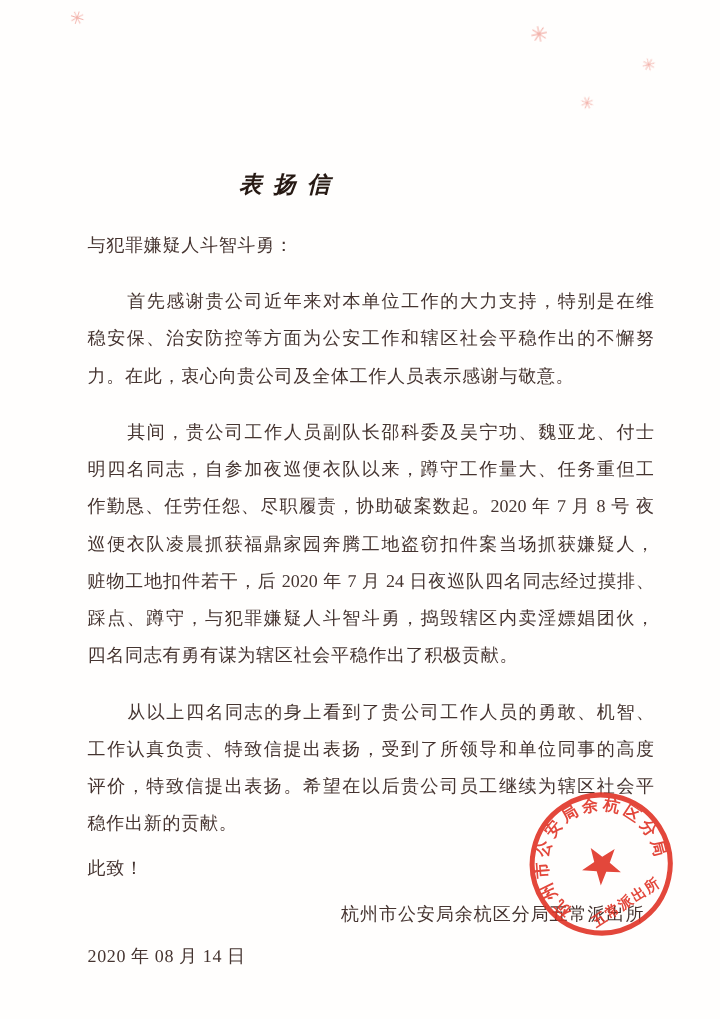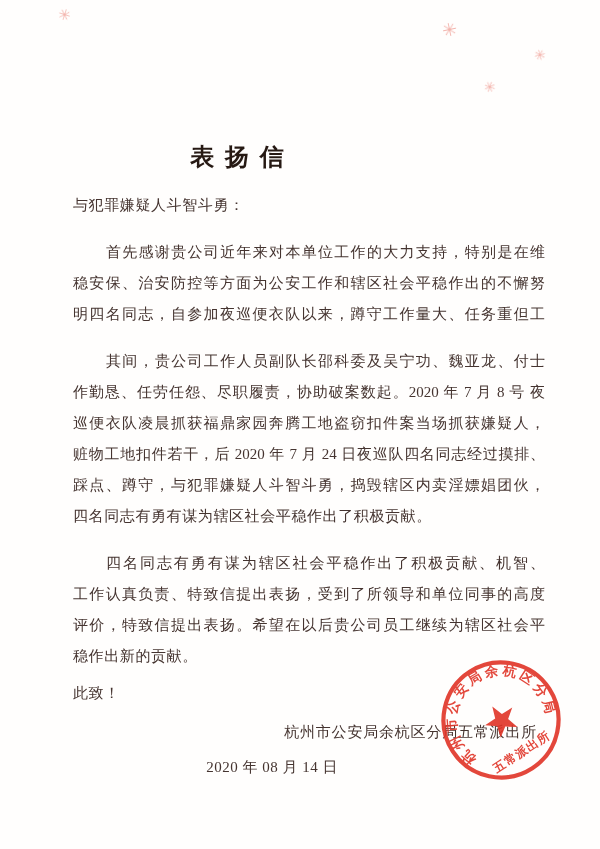--- a/index.html
+++ b/index.html
@@ -15,41 +15,42 @@
     background:var(--paper,#fffefd);
     overflow:hidden;
   }
   .title{
     position:absolute;
     top:141px;left:0;width:476px;
     margin:0;
     text-align:center;
     font-family:"Liberation Sans","DejaVu Sans",sans-serif;
     font-weight:700;
-    font-size:24px;
+    font-size:19px;
     letter-spacing:2px;
     color:var(--title-ink,#261913);
+    font-style:italic;
   }
   .body{
     position:absolute;
     top:190px;left:73px;width:472px;
     color:var(--ink,#453430);
     font-size:15px;
   }
   .ln{
     height:31px;
     line-height:31px;
     white-space:pre-wrap;
   }
   .ln.plain{letter-spacing:0.6px;}
   .ln.indent{text-indent:2.2em;margin-top:16px;}
   .ln.justify{text-align:justify;text-align-last:justify;}
   .ln.gap{margin-top:6px;}
   .ln.sign{text-align:right;padding-right:8px;letter-spacing:0.8px;height:35px;line-height:35px;}
-  .ln.date{text-align:center;padding-right:74px;letter-spacing:0.5px;height:35px;line-height:35px;}
+  .ln.date{text-align:left;padding-right:74px;letter-spacing:0.5px;height:35px;line-height:35px;}
   .seal{
     position:absolute;
     left:438px;top:658px;
     width:126px;height:124px;
     color:var(--seal,#e03427);
     opacity:0.9;
   }
   .seal svg{display:block;width:100%;height:100%;}
   .seal text{
     font-family:"Liberation Serif","DejaVu Serif",serif;
@@ -77,28 +78,29 @@
   <span class="smudge s2">✳</span>
   <span class="smudge s3">✳</span>
   <span class="smudge s4">✳</span>
 
   <h1 class="title">表 扬 信</h1>
 
   <div id="letter-body" class="body">
       <div class="ln plain">与犯罪嫌疑人斗智斗勇：</div>
       <div class="ln indent justify">首先感谢贵公司近年来对本单位工作的大力支持，特别是在维</div>
       <div class="ln justify">稳安保、治安防控等方面为公安工作和辖区社会平稳作出的不懈努</div>
+      <div class="ln plain">力。在此，衷心向贵公司及全体工作人员表示感谢与敬意。</div>
+      <div class="ln indent justify">其间，贵公司工作人员副队长邵科委及吴宁功、魏亚龙、付士</div>
       <div class="ln justify">明四名同志，自参加夜巡便衣队以来，蹲守工作量大、任务重但工</div>
-      <div class="ln indent justify">其间，贵公司工作人员副队长邵科委及吴宁功、魏亚龙、付士</div>
       <div class="ln justify">作勤恳、任劳任怨、尽职履责，协助破案数起。2020 年 7 月 8 号 夜</div>
       <div class="ln justify">巡便衣队凌晨抓获福鼎家园奔腾工地盗窃扣件案当场抓获嫌疑人，</div>
       <div class="ln justify">赃物工地扣件若干，后 2020 年 7 月 24 日夜巡队四名同志经过摸排、</div>
       <div class="ln justify">踩点、蹲守，与犯罪嫌疑人斗智斗勇，捣毁辖区内卖淫嫖娼团伙，</div>
       <div class="ln plain">四名同志有勇有谋为辖区社会平稳作出了积极贡献。</div>
-      <div class="ln indent justify">四名同志有勇有谋为辖区社会平稳作出了积极贡献、机智、</div>
+      <div class="ln indent justify">从以上四名同志的身上看到了贵公司工作人员的勇敢、机智、</div>
       <div class="ln justify">工作认真负责、特致信提出表扬，受到了所领导和单位同事的高度</div>
       <div class="ln justify">评价，特致信提出表扬。希望在以后贵公司员工继续为辖区社会平</div>
       <div class="ln plain">稳作出新的贡献。</div>
       <div class="ln plain gap">此致！</div>
       <div class="ln sign gap">杭州市公安局余杭区分局五常派出所</div>
       <div class="ln date">2020 年 08 月 14 日</div>
     </div>
 
   <div class="seal">
     <svg viewBox="0 0 124 124" xmlns="http://www.w3.org/2000/svg">

